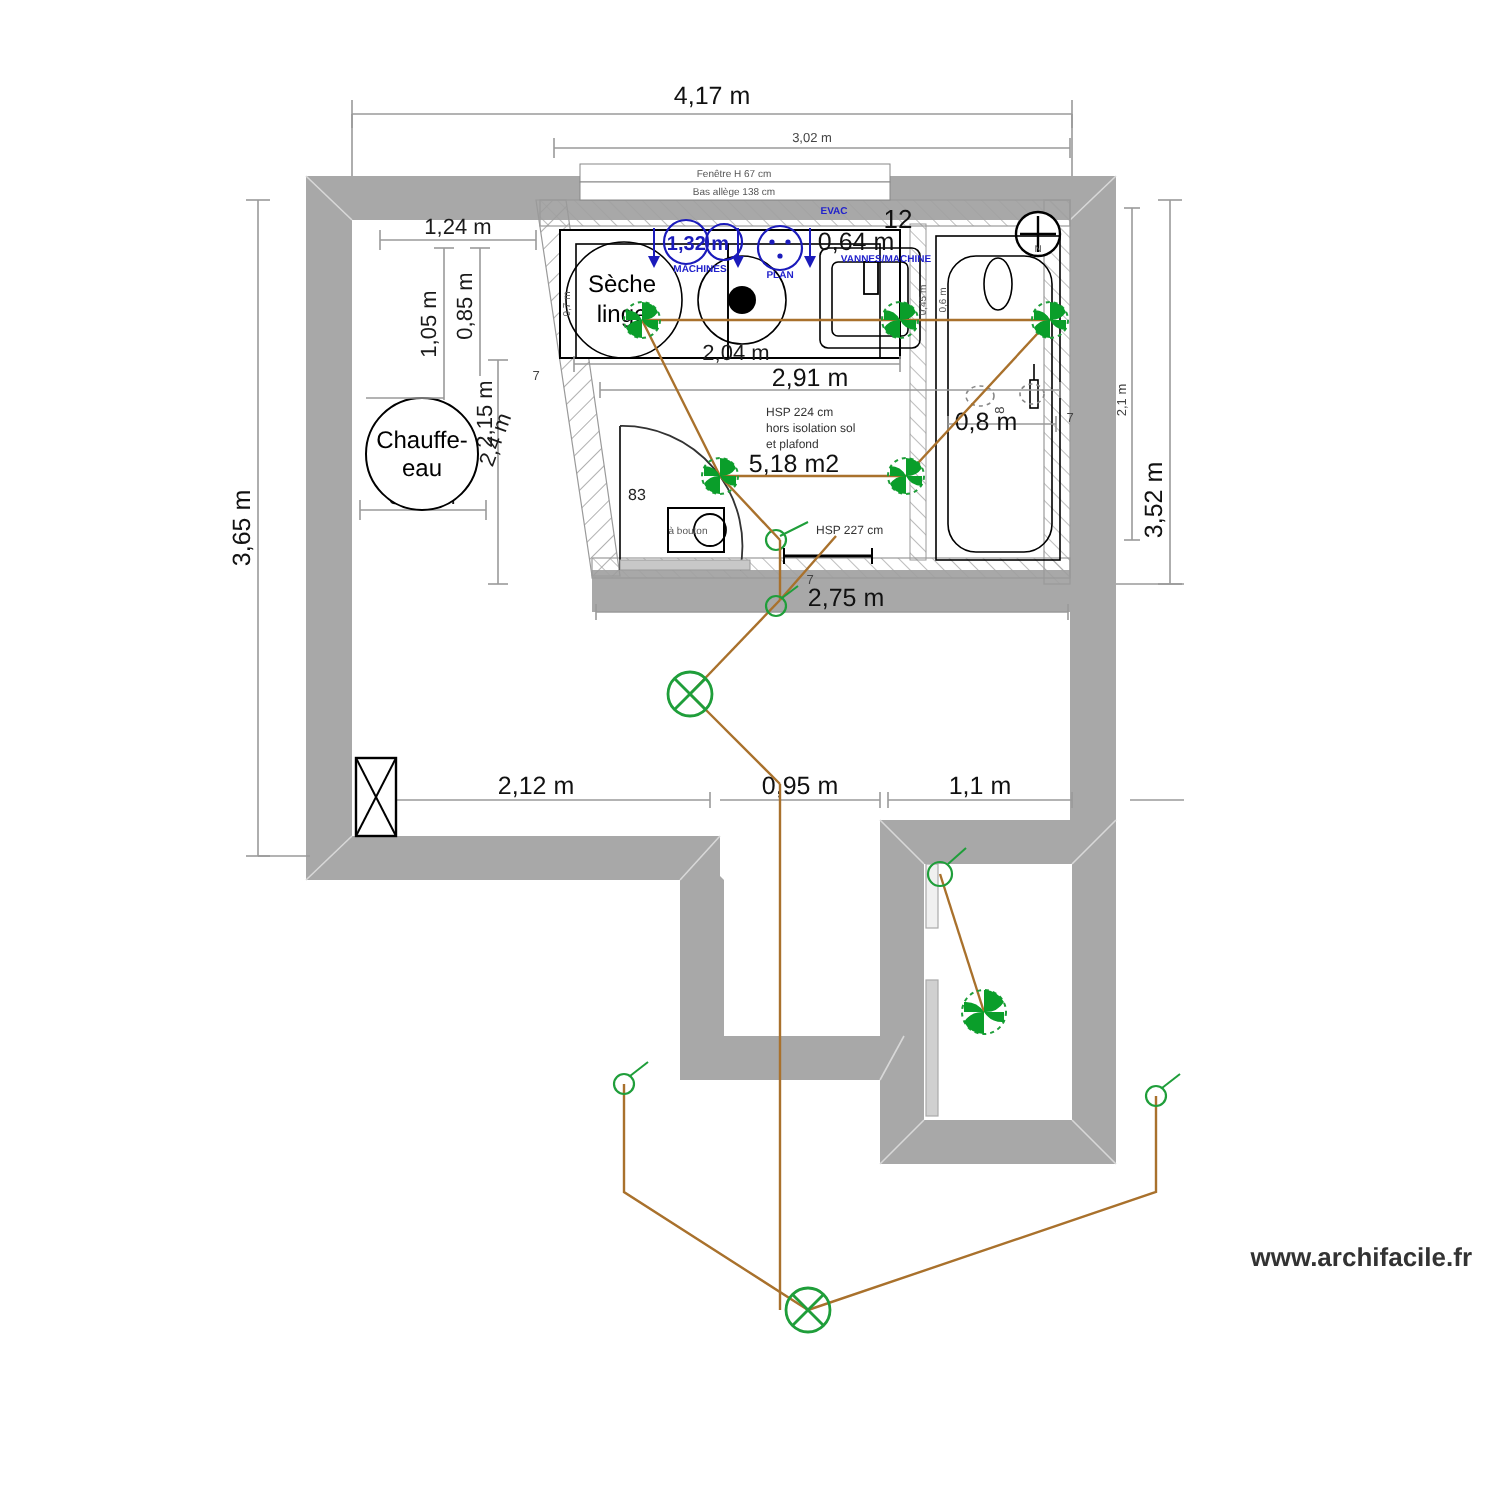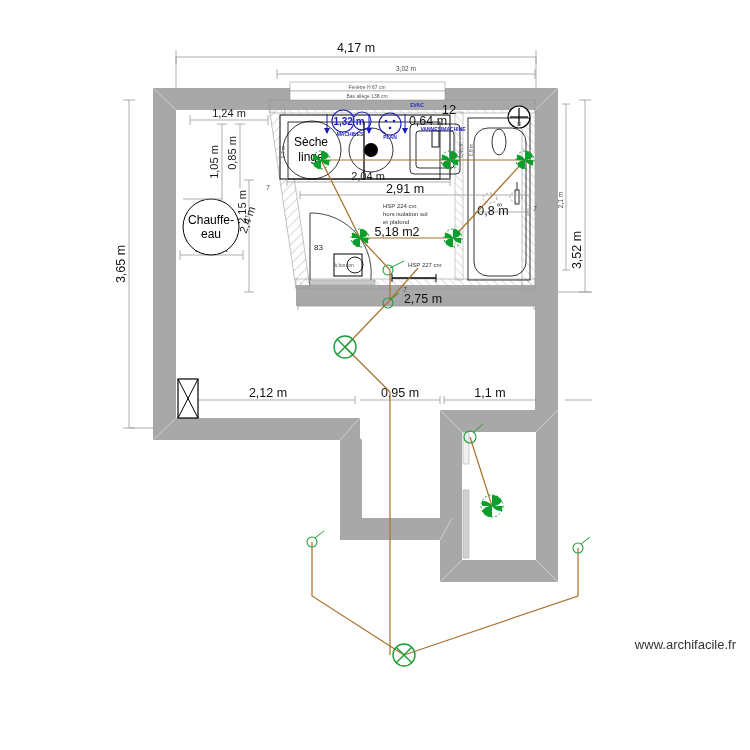--- a/index.html
+++ b/index.html
@@ -75,24 +75,25 @@
     fill: #222222;
   }
   .biglabel {
     font-family: "Liberation Sans", sans-serif;
     font-size: 13px;
     fill: #111111;
   }
   .footer {
     position: absolute;
     right: 14px;
-    bottom: 18px;
+    bottom: 34px;
     font-family: "Liberation Sans", sans-serif;
     font-size: 13px;
     color: #333333;
+    font-weight: bold;
   }
   .wall { fill: #a8a8a8; stroke: none; }
   .wall-edge { fill: none; stroke: #d8d8d8; stroke-width: 0.8; }
   .dimline { stroke: #9a9a9a; stroke-width: 0.8; fill: none; }
   .dimtick { stroke: #9a9a9a; stroke-width: 0.8; }
   .obj { fill: #ffffff; stroke: #000000; stroke-width: 1; }
   .objthin { fill: none; stroke: #000000; stroke-width: 0.8; }
   .wire { stroke: #a9712c; stroke-width: 1.2; fill: none; }
   .greenline { stroke: #1f9e3a; stroke-width: 1; fill: none; }
 </style>

